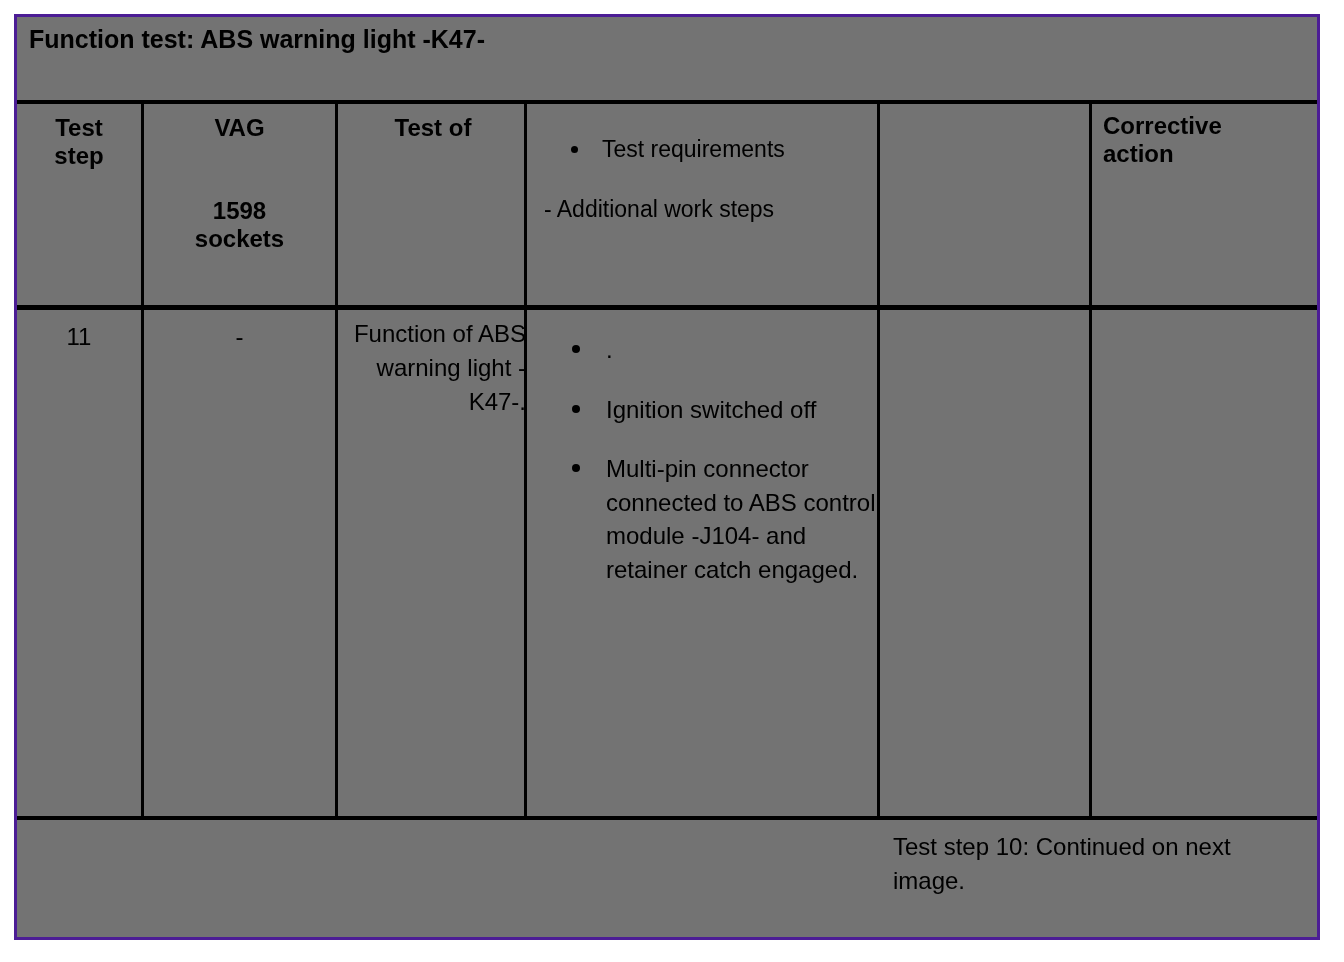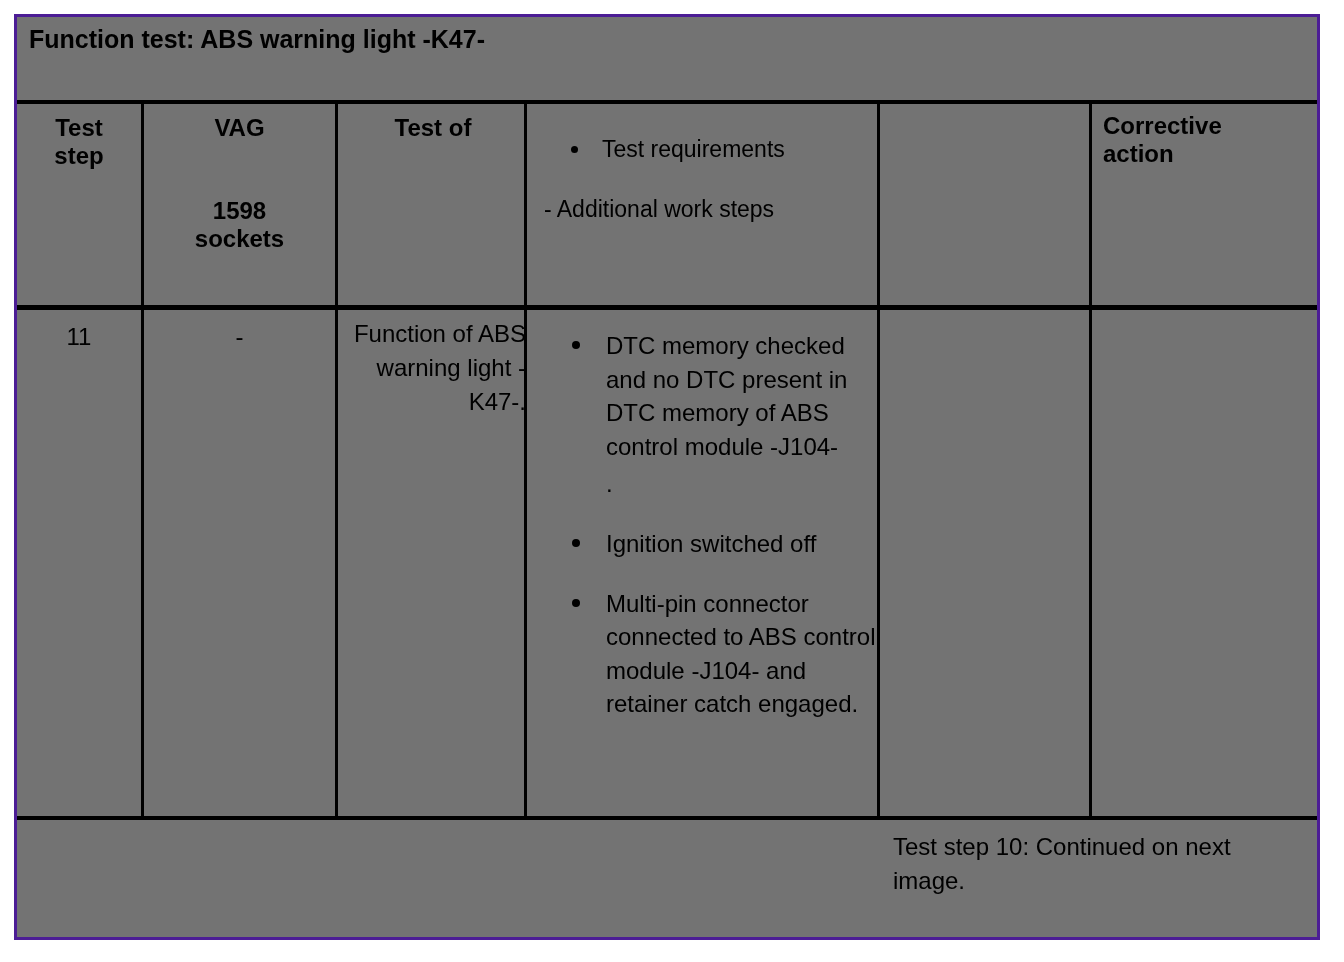--- a/index.html
+++ b/index.html
@@ -257,21 +257,20 @@
 
     <div class="cell body-txt d-step">11</div>
 
     <div class="cell body-txt d-vag">-</div>
 
     <div class="cell body-txt d-testof">Function of ABS warning light -K47-.</div>
 
     <div class="d-req">
       <div class="bullet">
         <span class="dot"></span>
-        <span>DTC memory checked and no DTC present in DTC memory of ABS control module -J104-</span>
         <span class="tail">.</span>
       </div>
       <div class="bullet">
         <span class="dot"></span>
         <span>Ignition switched off</span>
       </div>
       <div class="bullet">
         <span class="dot"></span>
         <span>Multi-pin connector connected to ABS control module -J104- and retainer catch engaged.</span>
       </div>

